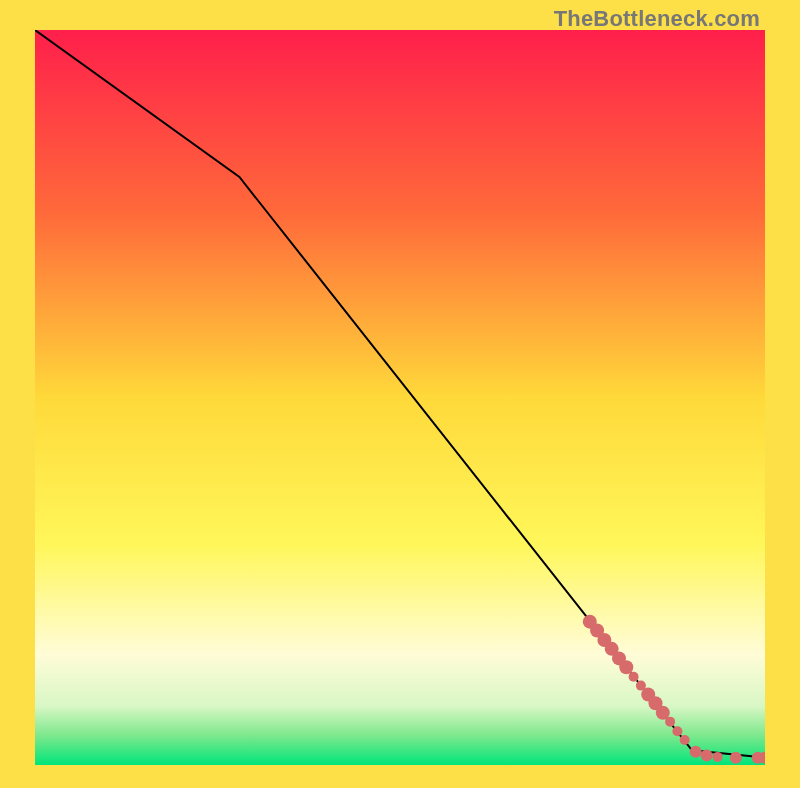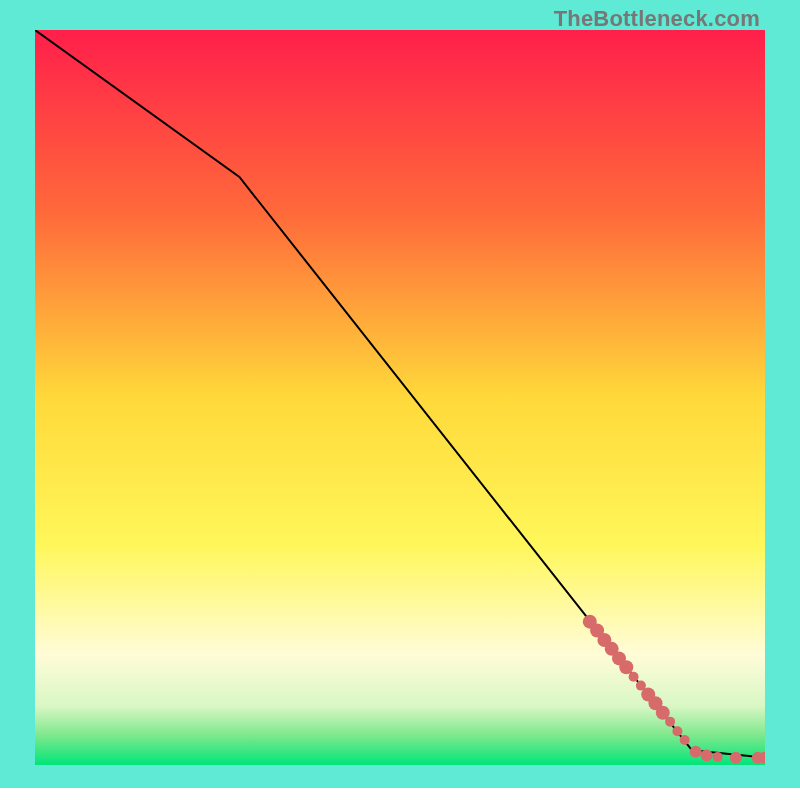--- a/index.html
+++ b/index.html
@@ -10,21 +10,21 @@
     overflow: hidden;
     background: #fff;
     font-family: Arial, Helvetica, sans-serif;
   }
   .frame {
     position: absolute;
     left: 0;
     top: 0;
     width: 800px;
     height: 788px;
-    background: #5eead4;
+    background: #fde047;
   }
   .plot {
     position: absolute;
     left: 35px;
     top: 30px;
     width: 730px;
     height: 735px;
     overflow: hidden;
   }
   .plot svg {

